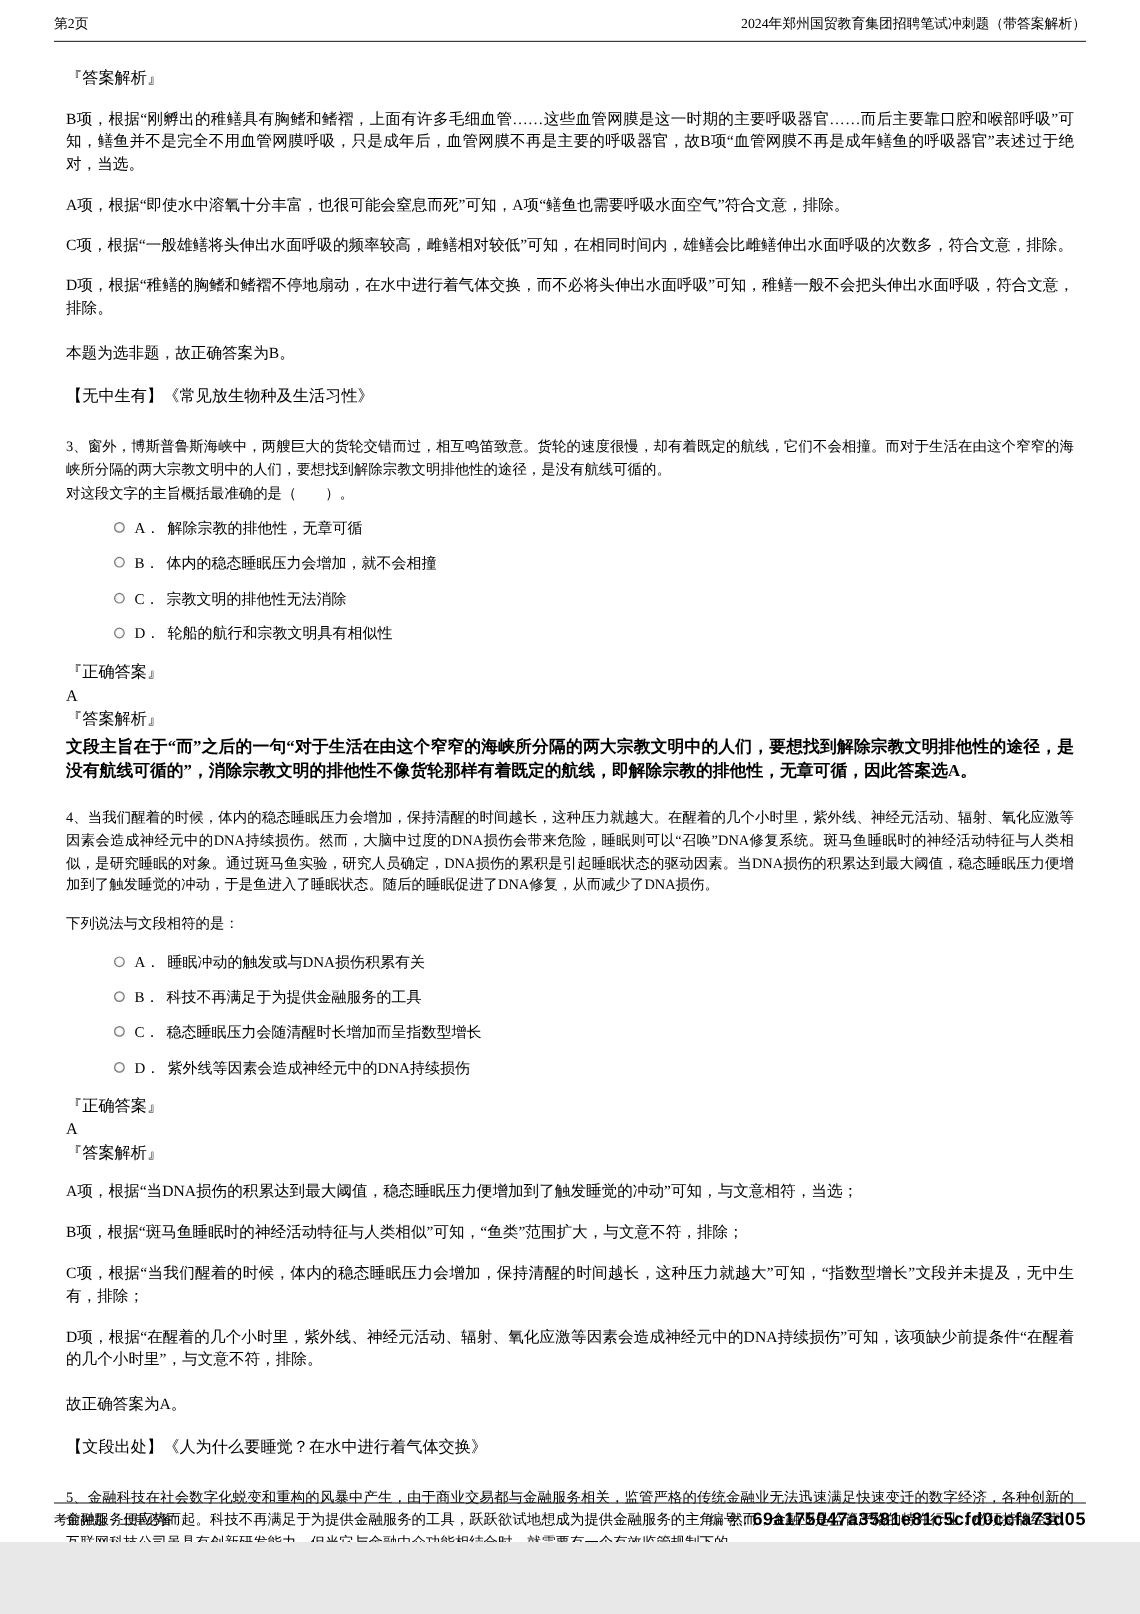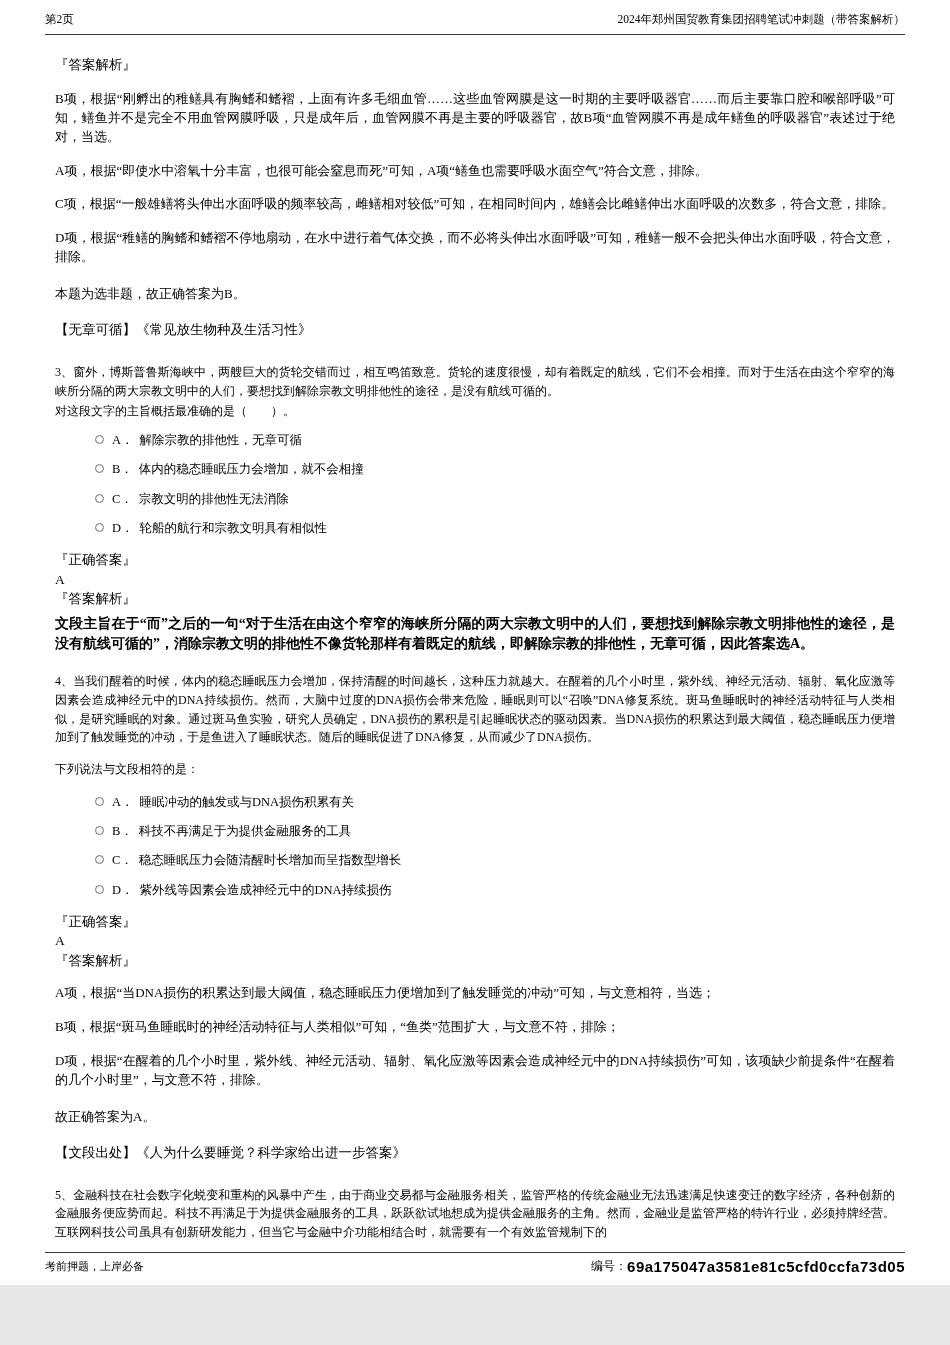--- a/index.html
+++ b/index.html
@@ -123,21 +123,21 @@
   </header>
 
   <main class="content">
 
     <p class="bracket-title">『答案解析』</p>
     <p class="para">B项，根据“刚孵出的稚鳝具有胸鳍和鳍褶，上面有许多毛细血管……这些血管网膜是这一时期的主要呼吸器官……而后主要靠口腔和喉部呼吸”可知，鳝鱼并不是完全不用血管网膜呼吸，只是成年后，血管网膜不再是主要的呼吸器官，故B项“血管网膜不再是成年鳝鱼的呼吸器官”表述过于绝对，当选。</p>
     <p class="para">A项，根据“即使水中溶氧十分丰富，也很可能会窒息而死”可知，A项“鳝鱼也需要呼吸水面空气”符合文意，排除。</p>
     <p class="para">C项，根据“一般雄鳝将头伸出水面呼吸的频率较高，雌鳝相对较低”可知，在相同时间内，雄鳝会比雌鳝伸出水面呼吸的次数多，符合文意，排除。</p>
     <p class="para">D项，根据“稚鳝的胸鳍和鳍褶不停地扇动，在水中进行着气体交换，而不必将头伸出水面呼吸”可知，稚鳝一般不会把头伸出水面呼吸，符合文意，排除。</p>
     <p class="conclusion">本题为选非题，故正确答案为B。</p>
-    <p class="source">【无章可循】《常见放生物种及生活习性》</p>
+    <p class="source">【无中生有】《常见放生物种及生活习性》</p>
 
     <section class="qblock">
       <p class="qtext">3、窗外，博斯普鲁斯海峡中，两艘巨大的货轮交错而过，相互鸣笛致意。货轮的速度很慢，却有着既定的航线，它们不会相撞。而对于生活在由这个窄窄的海峡所分隔的两大宗教文明中的人们，要想找到解除宗教文明排他性的途径，是没有航线可循的。</p>
       <p class="q-ask">对这段文字的主旨概括最准确的是（　　）。</p>
       <div class="options">
         <div class="option">
           <span class="radio"></span>
           <span class="opt-label">A．</span>
           <span class="opt-text">解除宗教的排他性，无章可循</span>
         </div>
@@ -189,23 +189,24 @@
           <span class="opt-label">D．</span>
           <span class="opt-text">紫外线等因素会造成神经元中的DNA持续损伤</span>
         </div>
       </div>
       <div class="answer-block">
         <p class="ans-line">『正确答案』</p>
         <p class="ans-line">A</p>
         <p class="ans-line" style="margin-bottom:14px;">『答案解析』</p>
         <p class="para">A项，根据“当DNA损伤的积累达到最大阈值，稳态睡眠压力便增加到了触发睡觉的冲动”可知，与文意相符，当选；</p>
         <p class="para">B项，根据“斑马鱼睡眠时的神经活动特征与人类相似”可知，“鱼类”范围扩大，与文意不符，排除；</p>
+        <p class="para">C项，根据“当我们醒着的时候，体内的稳态睡眠压力会增加，保持清醒的时间越长，这种压力就越大”可知，“指数型增长”文段并未提及，无中生有，排除；</p>
         <p class="para">D项，根据“在醒着的几个小时里，紫外线、神经元活动、辐射、氧化应激等因素会造成神经元中的DNA持续损伤”可知，该项缺少前提条件“在醒着的几个小时里”，与文意不符，排除。</p>
         <p class="conclusion">故正确答案为A。</p>
-        <p class="source">【文段出处】《人为什么要睡觉？科学家给出进一步答案》</p>
+        <p class="source">【文段出处】《人为什么要睡觉？在水中进行着气体交换》</p>
       </div>
     </section>
 
     <section class="qblock">
       <p class="qtext">5、金融科技在社会数字化蜕变和重构的风暴中产生，由于商业交易都与金融服务相关，监管严格的传统金融业无法迅速满足快速变迁的数字经济，各种创新的金融服务便应势而起。科技不再满足于为提供金融服务的工具，跃跃欲试地想成为提供金融服务的主角。然而，金融业是监管严格的特许行业，必须持牌经营。互联网科技公司虽具有创新研发能力，但当它与金融中介功能相结合时，就需要有一个有效监管规制下的</p>
     </section>
 
   </main>
 
   <footer class="page-footer">

